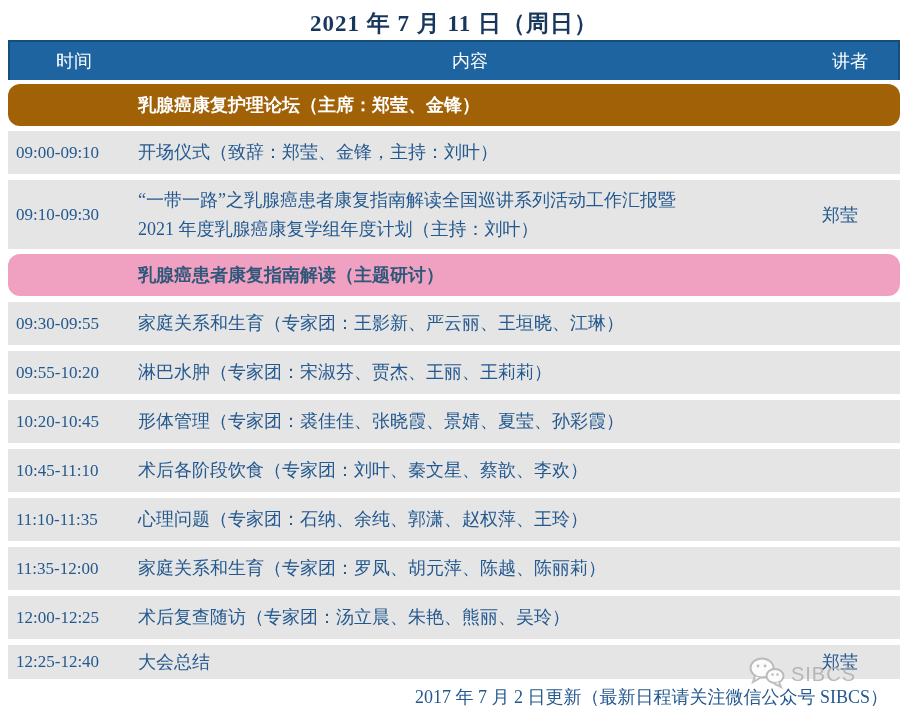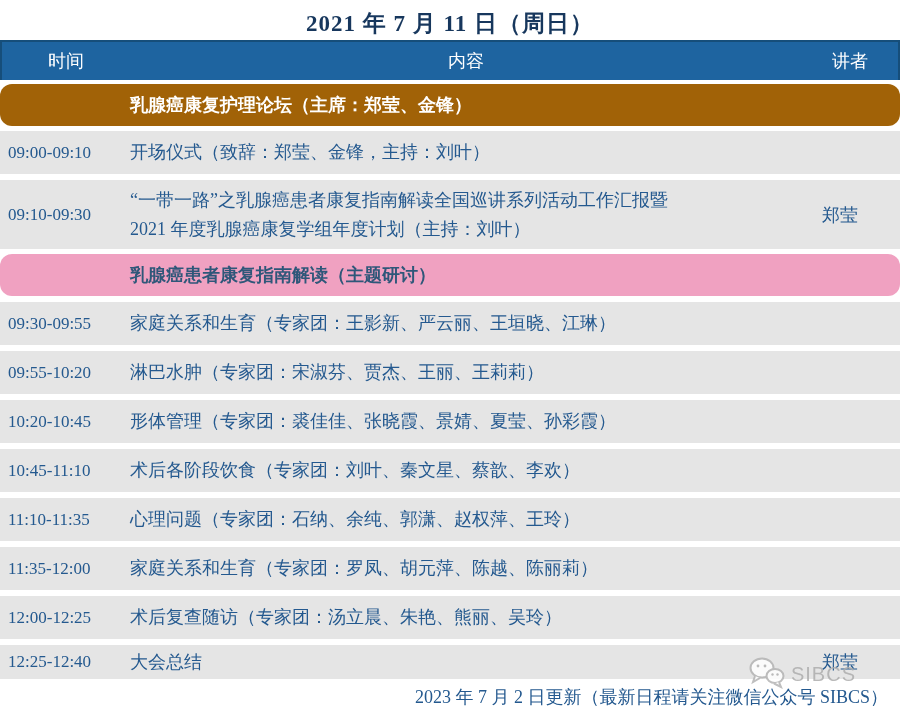--- a/index.html
+++ b/index.html
@@ -5,20 +5,21 @@
   * { margin: 0; padding: 0; box-sizing: border-box; }
   html, body { background: #ffffff; }
   .page {
     position: relative;
     width: 900px;
     height: 718px;
     background: #ffffff;
     overflow: hidden;
     font-family: "Liberation Serif", "DejaVu Serif", serif;
     color: #24598f;
+    padding-left: 8px;
   }
   .title {
     height: 40px;
     padding-top: 8px;
     text-align: center;
     font-size: 23px;
     font-weight: 700;
     color: #17375d;
     letter-spacing: 1px;
   }
@@ -178,21 +179,21 @@
     </div>
 
     <div class="row short">
       <div class="cell time">12:25-12:40</div>
       <div class="cell content">大会总结</div>
       <div class="cell speaker">郑莹</div>
     </div>
 
   </div>
 
-  <div class="footer">2023 年 7 月 2 日更新（最新日程请关注微信公众号 SIBCS）</div>
+  <div class="footer">2017 年 7 月 2 日更新（最新日程请关注微信公众号 SIBCS）</div>
 
   <div class="watermark">
     <span>
       <svg width="38" height="34" viewBox="0 0 38 34" fill="none">
         <ellipse cx="14" cy="13" rx="11.5" ry="9.5" stroke="#b4b4b4" stroke-width="2" fill="#ffffff"></ellipse>
         <path d="M7 21 L5 27 L12 23" stroke="#b4b4b4" stroke-width="2" fill="#ffffff"></path>
         <circle cx="10" cy="11" r="1.4" fill="#b4b4b4"></circle>
         <circle cx="17" cy="11" r="1.4" fill="#b4b4b4"></circle>
         <ellipse cx="27" cy="21" rx="8.5" ry="7" stroke="#b4b4b4" stroke-width="2" fill="#ffffff"></ellipse>
         <path d="M31 27 L33 32 L26 28.5" stroke="#b4b4b4" stroke-width="2" fill="#ffffff"></path>

